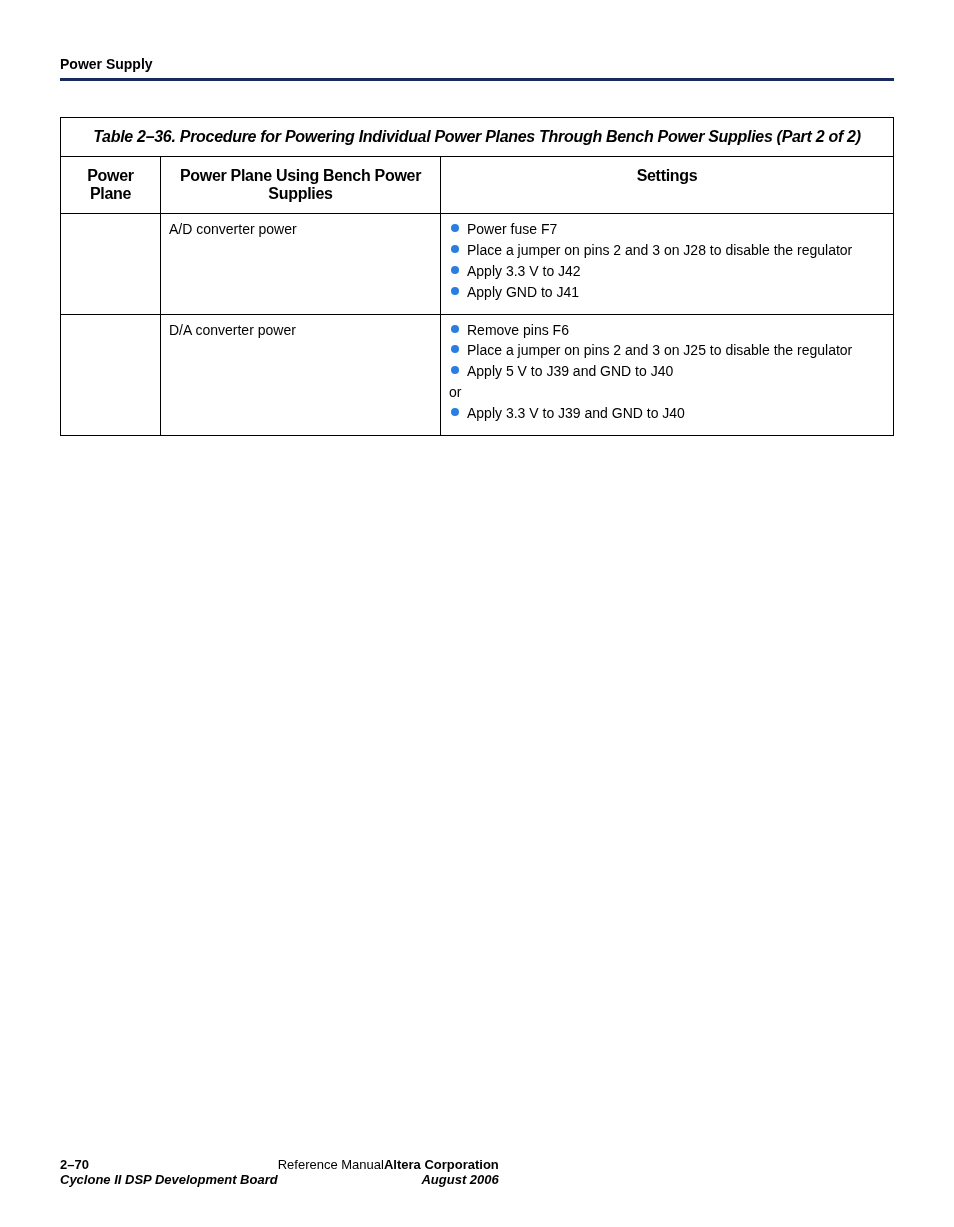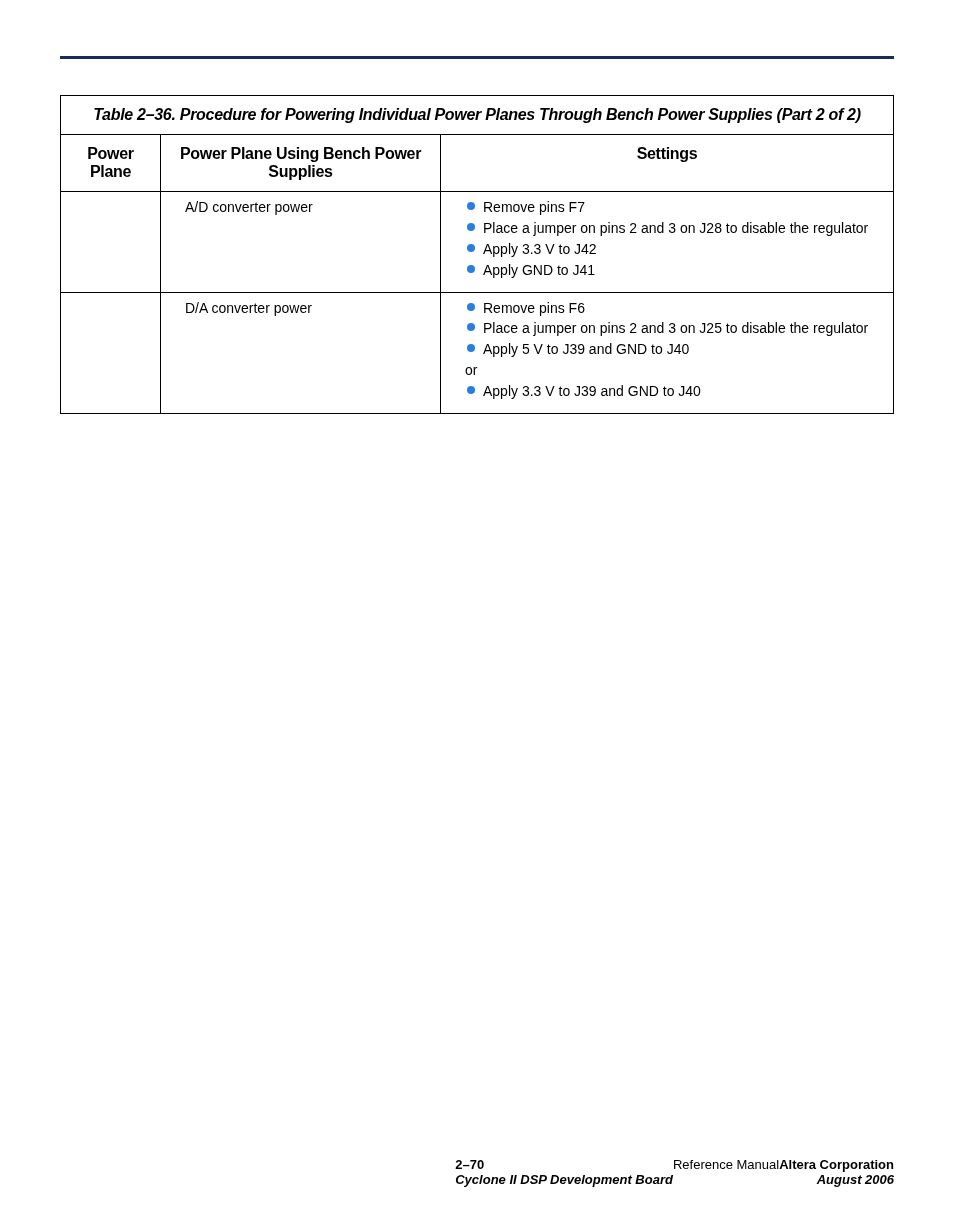--- a/index.html
+++ b/index.html
@@ -50,21 +50,21 @@
   table.proc th.col-head {
     text-align: center;
     font-weight: bold;
     font-size: 16px;
     padding: 10px 6px;
     font-family: "Arial Narrow", Arial, sans-serif;
     letter-spacing: -0.3px;
   }
   table.proc td.body-cell {
     font-size: 14px;
-    padding: 6px 8px 10px 24px;
+    padding: 6px 8px 10px 8px;
     line-height: 1.35;
   }
   .col-plane { width: 100px; }
   .col-supplies { width: 280px; }
   .col-settings { width: auto; }
   ul.settings-list {
     list-style: none;
     margin: 0;
     padding: 0;
   }
@@ -85,35 +85,36 @@
   }
   .or-text {
     margin: 2px 0 2px 0;
   }
   .footer {
     position: absolute;
     bottom: 40px;
     left: 60px;
     right: 60px;
     display: flex;
-    justify-content: flex-end;
+    justify-content: flex-start;
     font-size: 13px;
   }
   .footer .left { text-align: left; }
   .footer .center { text-align: center; font-weight: normal; }
   .footer .right { text-align: right; }
   .footer .left .page-num,
   .footer .right .corp { font-weight: bold; }
   .footer .left .board,
   .footer .right .date { font-weight: bold; font-style: italic; }
 </style>
 </head>
 <body>
 
 <div class="page">
+  <div class="section-header">Power Supply</div>
   <hr class="rule">
 
   <table class="proc">
     <colgroup>
       <col class="col-plane">
       <col class="col-supplies">
       <col class="col-settings">
     </colgroup>
     <tbody>
         <tr>
@@ -123,21 +124,21 @@
       <th class="col-head">Power Plane</th>
       <th class="col-head">Power Plane Using Bench Power Supplies</th>
       <th class="col-head">Settings</th>
     </tr>
 
     <tr>
       <td class="body-cell"></td>
       <td class="body-cell">A/D converter power</td>
       <td class="body-cell">
         <ul class="settings-list">
-          <li><span class="bullet"></span><span>Remove pins F7</span></li>
+          <li><span class="bullet"></span><span>Power fuse F7</span></li>
           <li><span class="bullet"></span><span>Place a jumper on pins 2 and 3 on J28 to disable the regulator</span></li>
           <li><span class="bullet"></span><span>Apply 3.3 V to J42</span></li>
           <li><span class="bullet"></span><span>Apply GND to J41</span></li>
         </ul>
       </td>
     </tr>
 
     <tr>
       <td class="body-cell"></td>
       <td class="body-cell">D/A converter power</td>

